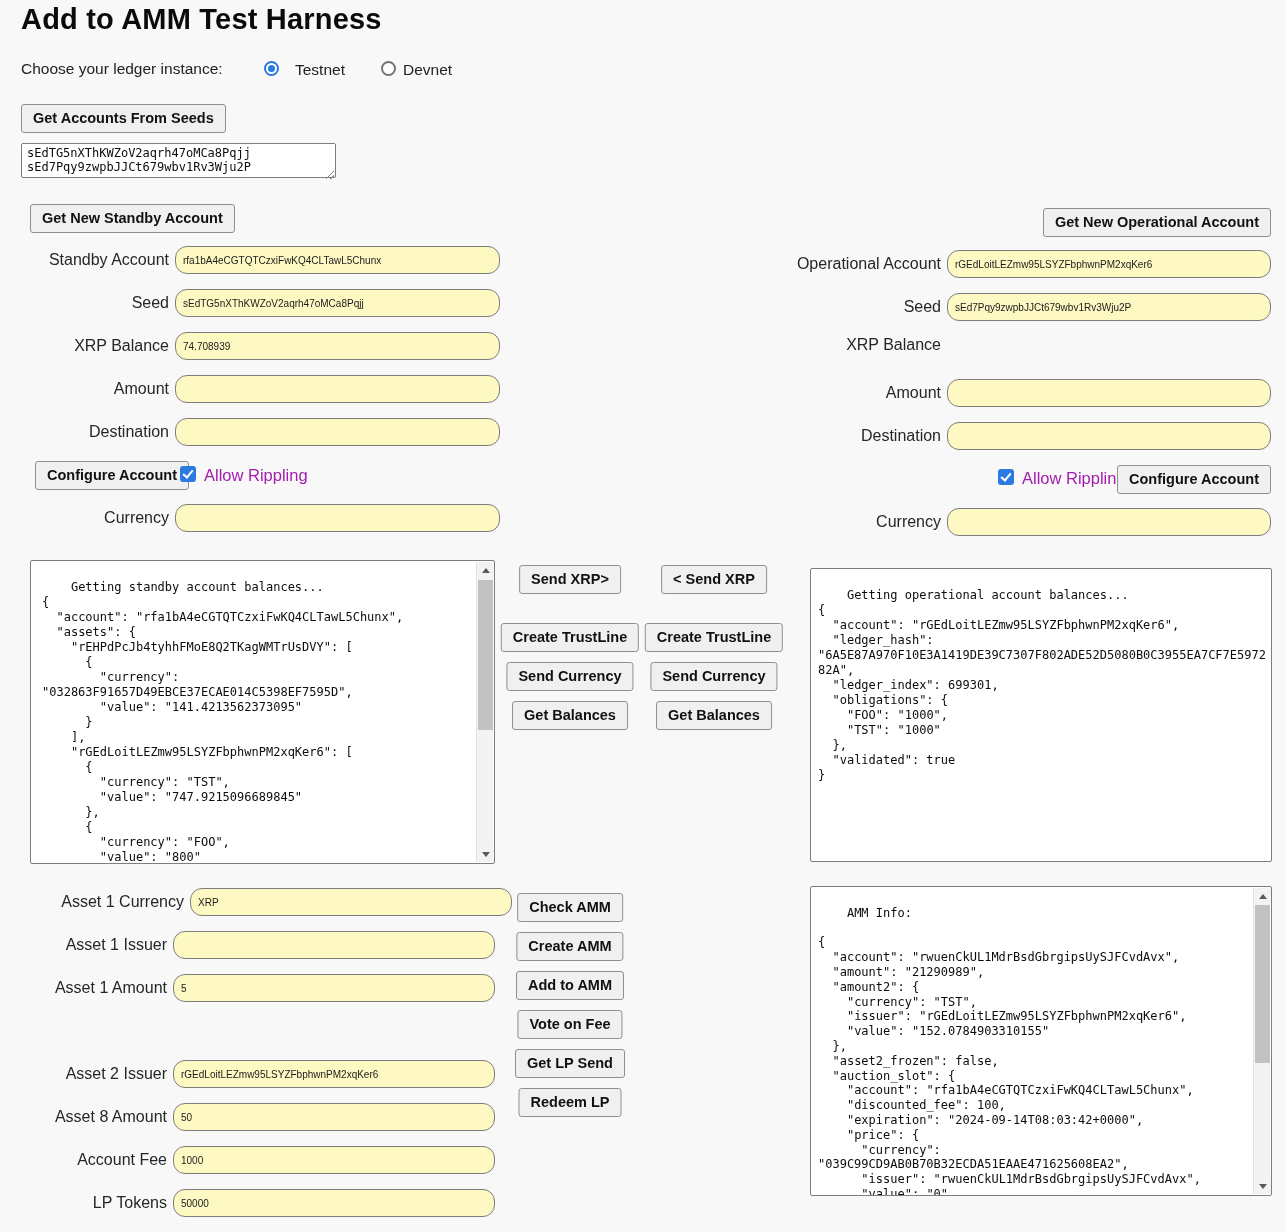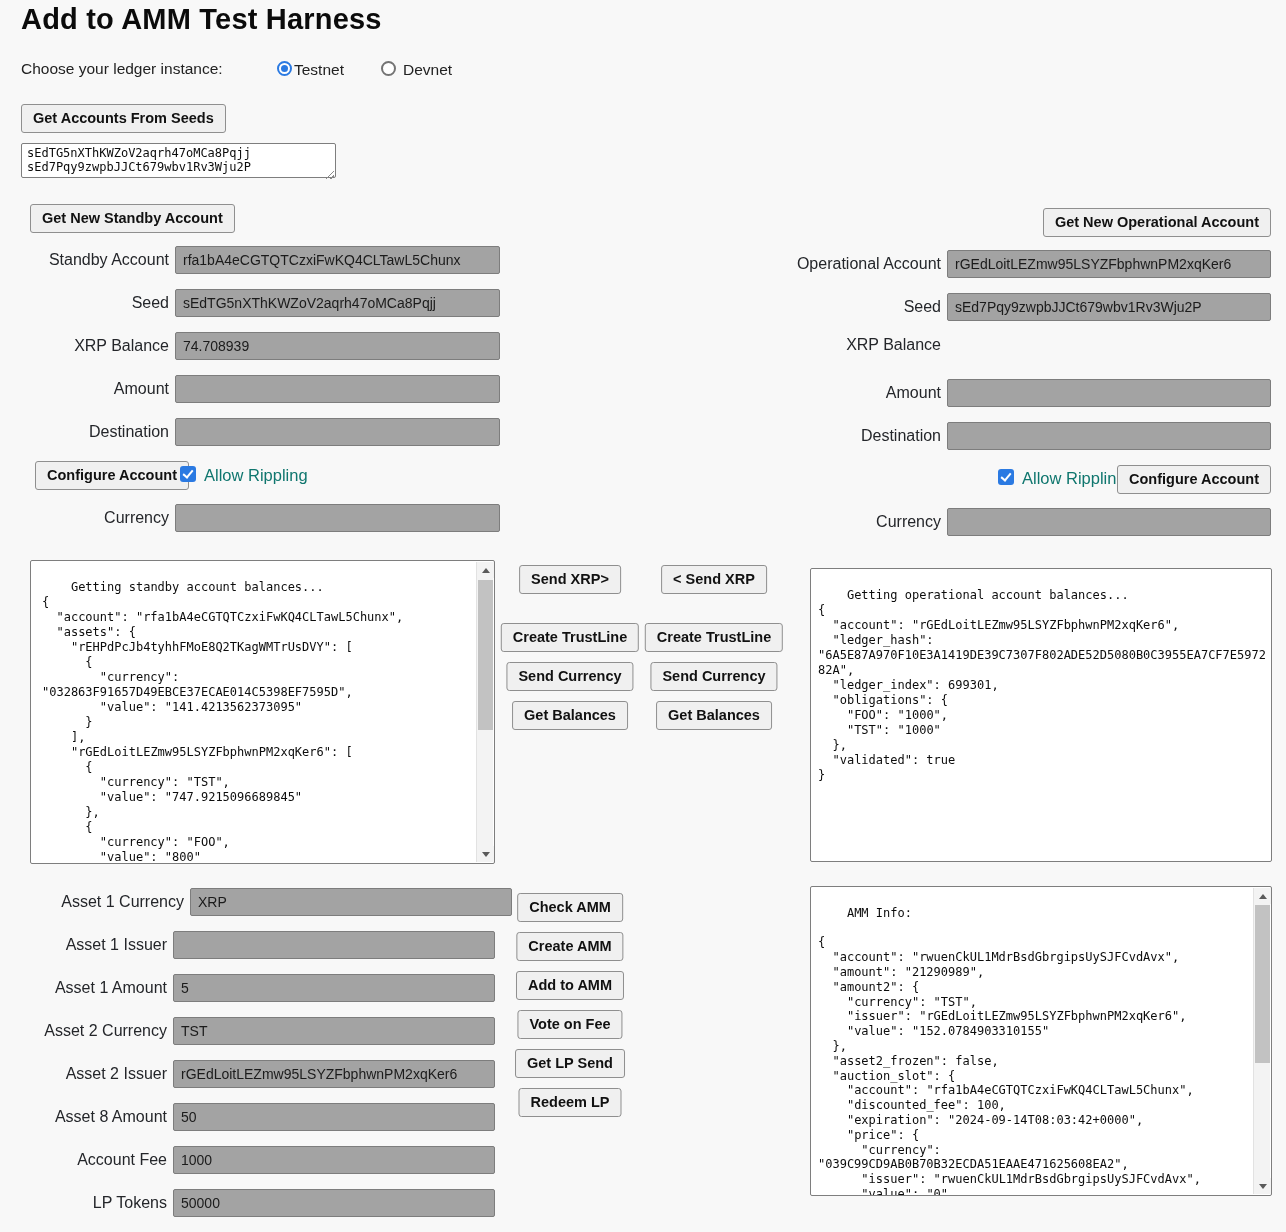--- a/index.html
+++ b/index.html
@@ -15,23 +15,23 @@
   .btn {
     display: inline-block; background: #f0f0f0; border: 1px solid #8f8f8f;
     border-radius: 3px; padding: 5px 11px; font-size: 14.5px; font-weight: bold;
     color: #111; font-family: "Liberation Sans", sans-serif; cursor: pointer;
     line-height: 1.2; white-space: nowrap;
   }
   .center-btn { transform: translateX(-50%); }
   .frow { position: absolute; display: flex; align-items: center; }
   .frow label { font-size: 16px; color: #24262a; text-align: right; flex: none; }
   .frow input {
-    flex: none; height: 28px; background: #a3a3a3; border: 1px solid #7d7d7d;
-    border-radius: 2px; font-family: "Liberation Sans", sans-serif;
-    font-size: 14px; color: #1b1b1b; padding: 3px 7px; margin-left: 6px;
+    flex: none; height: 28px; background: #fef9c3; border: 1px solid #7d7d7d;
+    border-radius: 12px; font-family: "Liberation Sans", sans-serif;
+    font-size: 10px; color: #1b1b1b; padding: 3px 7px; margin-left: 6px;
   }
   .lbl-w-left  { width: 169px; }
   .inp-w-left  { width: 325px; }
   .lbl-w-right { width: 330px; }
   .inp-w-right { width: 324px; }
   .lbl-w-amm   { width: 167px; }
   .inp-w-amm   { width: 322px; }
   .console {
     position: absolute; background: #fff; border: 1px solid #7e7e7e; border-radius: 2px;
     font-family: "DejaVu Sans Mono", monospace; font-size: 12px; line-height: 15px;
@@ -62,34 +62,34 @@
   .radio { width: 15px; height: 15px; border-radius: 50%; background: #fff;
            border: 2px solid #747474; flex: none; position: relative; }
   .radio.sel { border-color: #2b7ae2; }
   .radio.sel::after { content: ""; position: absolute; left: 2px; top: 2px;
            width: 7px; height: 7px; border-radius: 50%; background: #2b7ae2; }
   .checkbox { width: 16px; height: 16px; border-radius: 3px; background: #2b7ae2;
            position: relative; flex: none; }
   .checkbox::after { content: ""; position: absolute; left: 5px; top: 2px;
            width: 4px; height: 8px; border-right: 2px solid #fff;
            border-bottom: 2px solid #fff; transform: rotate(40deg); }
-  .chk-label { font-size: 16.5px; color: #0f766e; }
+  .chk-label { font-size: 16.5px; color: #a21caf; }
   .inline { display: flex; align-items: flex-start; }
 </style>
 </head>
 <body>
 
 <div class="page">
 
   <h1 class="abs title" style="left:21px; top:3px;">Add to AMM Test Harness</h1>
 
   <div class="abs inline" style="left:21px; top:60px; height:22px;">
     <span class="prompt">Choose your ledger instance:</span>
   </div>
-  <div class="abs inline" style="left:277px; top:61px; gap:2px;">
+  <div class="abs inline" style="left:264px; top:61px; gap:16px;">
     <span class="radio sel"></span>
     <span class="prompt">Testnet</span>
   </div>
   <div class="abs inline" style="left:381px; top:61px; gap:7px;">
     <span class="radio"></span>
     <span class="prompt">Devnet</span>
   </div>
 
   <button class="abs btn" style="left:21px; top:104px;">Get Accounts From Seeds</button>
 
@@ -218,24 +218,20 @@
     <input class="inp-w-amm" value="XRP" style="">
   </div>
   <div class="frow" style="left:0; top:931px;">
     <label class="lbl-w-amm">Asset 1 Issuer</label>
     <input class="inp-w-amm" value="" style="">
   </div>
   <div class="frow" style="left:0; top:974px;">
     <label class="lbl-w-amm">Asset 1 Amount</label>
     <input class="inp-w-amm" value="5" style="">
   </div>
-  <div class="frow" style="left:0; top:1017px;">
-    <label class="lbl-w-amm">Asset 2 Currency</label>
-    <input class="inp-w-amm" value="TST" style="">
-  </div>
   <div class="frow" style="left:0; top:1060px;">
     <label class="lbl-w-amm">Asset 2 Issuer</label>
     <input class="inp-w-amm" value="rGEdLoitLEZmw95LSYZFbphwnPM2xqKer6" style="">
   </div>
   <div class="frow" style="left:0; top:1103px;">
     <label class="lbl-w-amm">Asset 8 Amount</label>
     <input class="inp-w-amm" value="50" style="">
   </div>
   <div class="frow" style="left:0; top:1146px;">
     <label class="lbl-w-amm">Account Fee</label>

